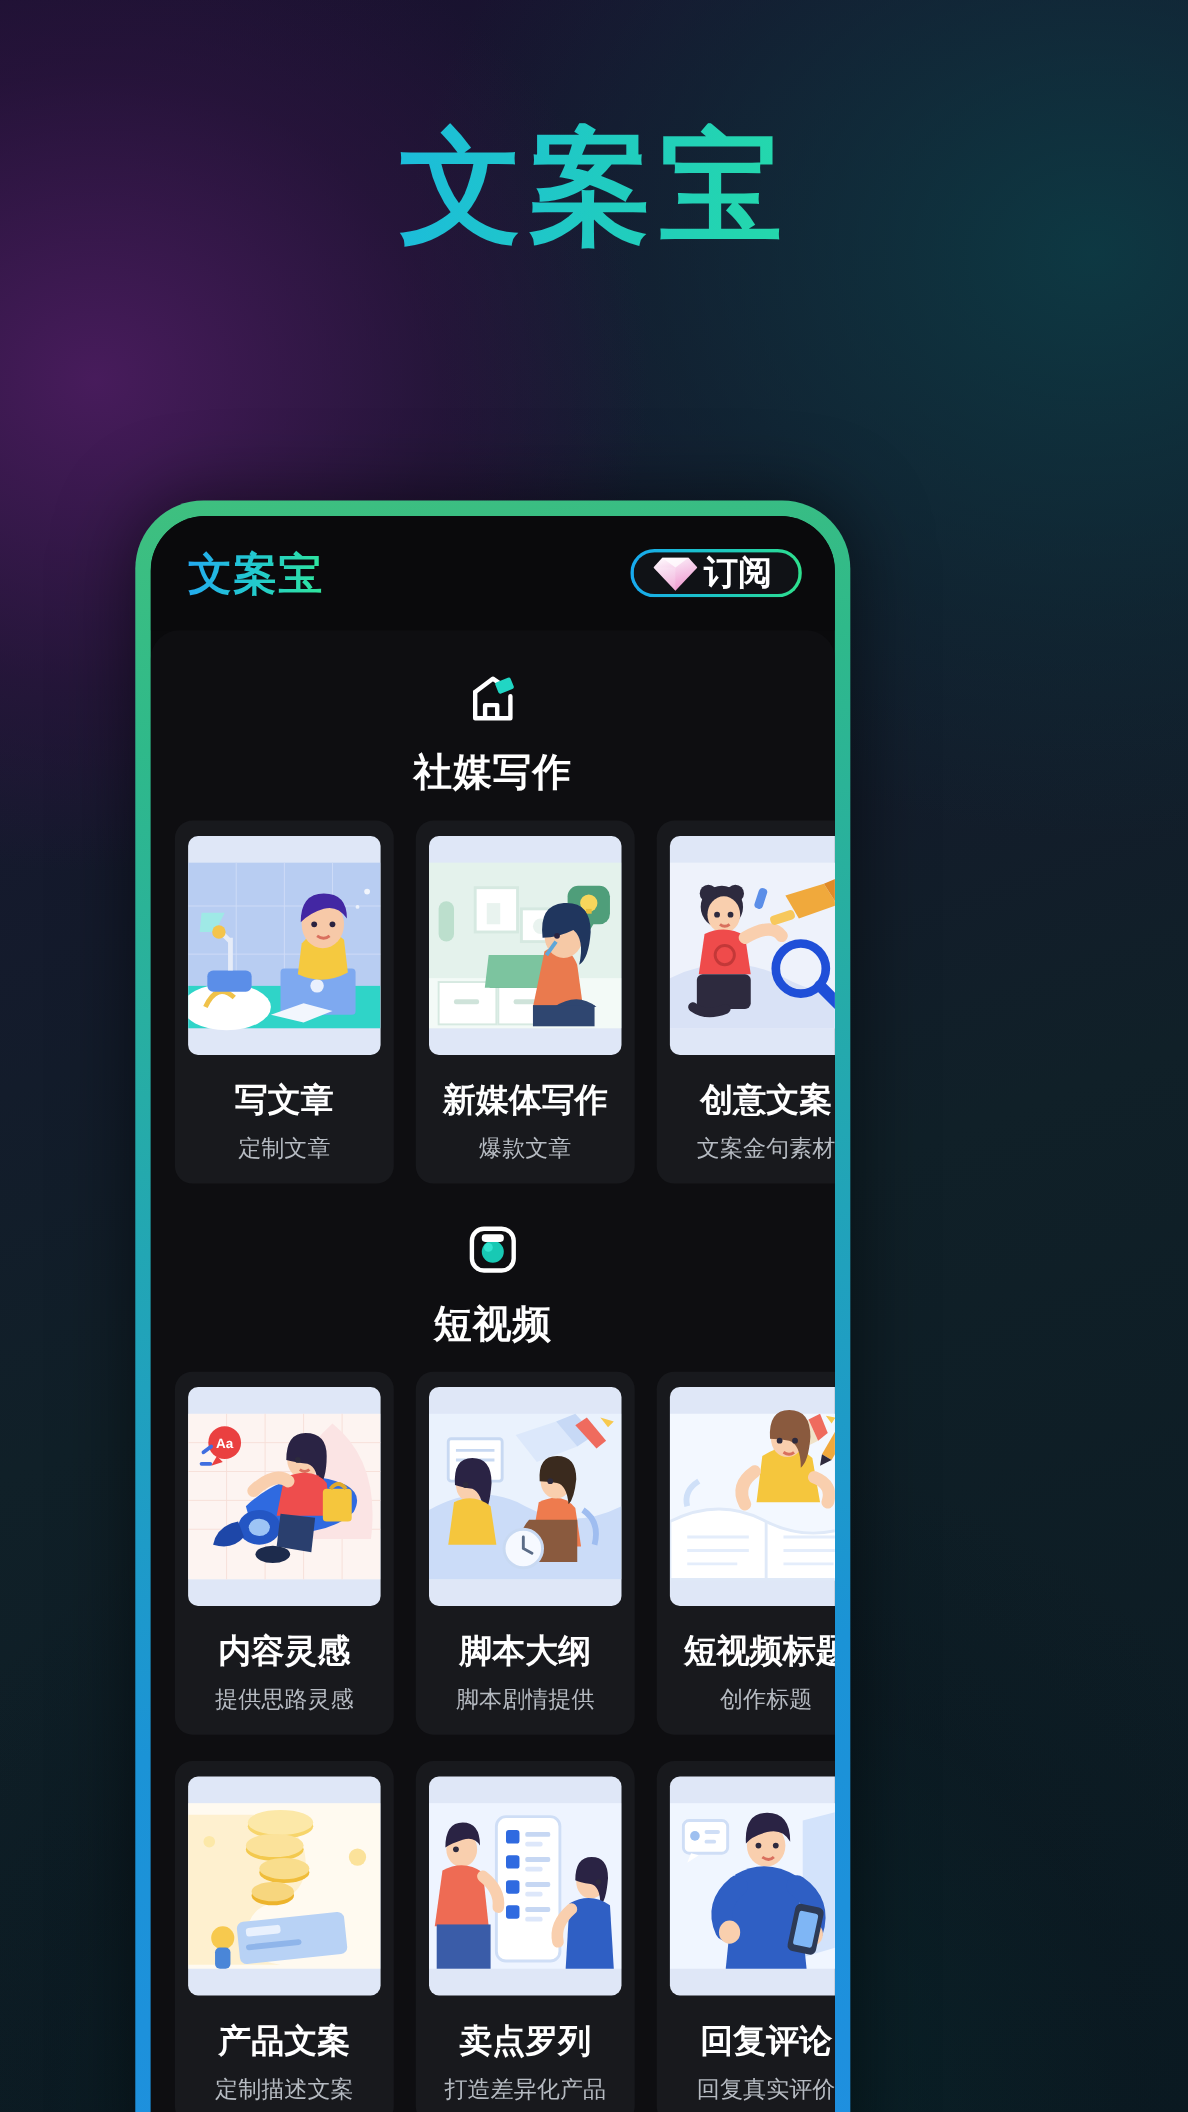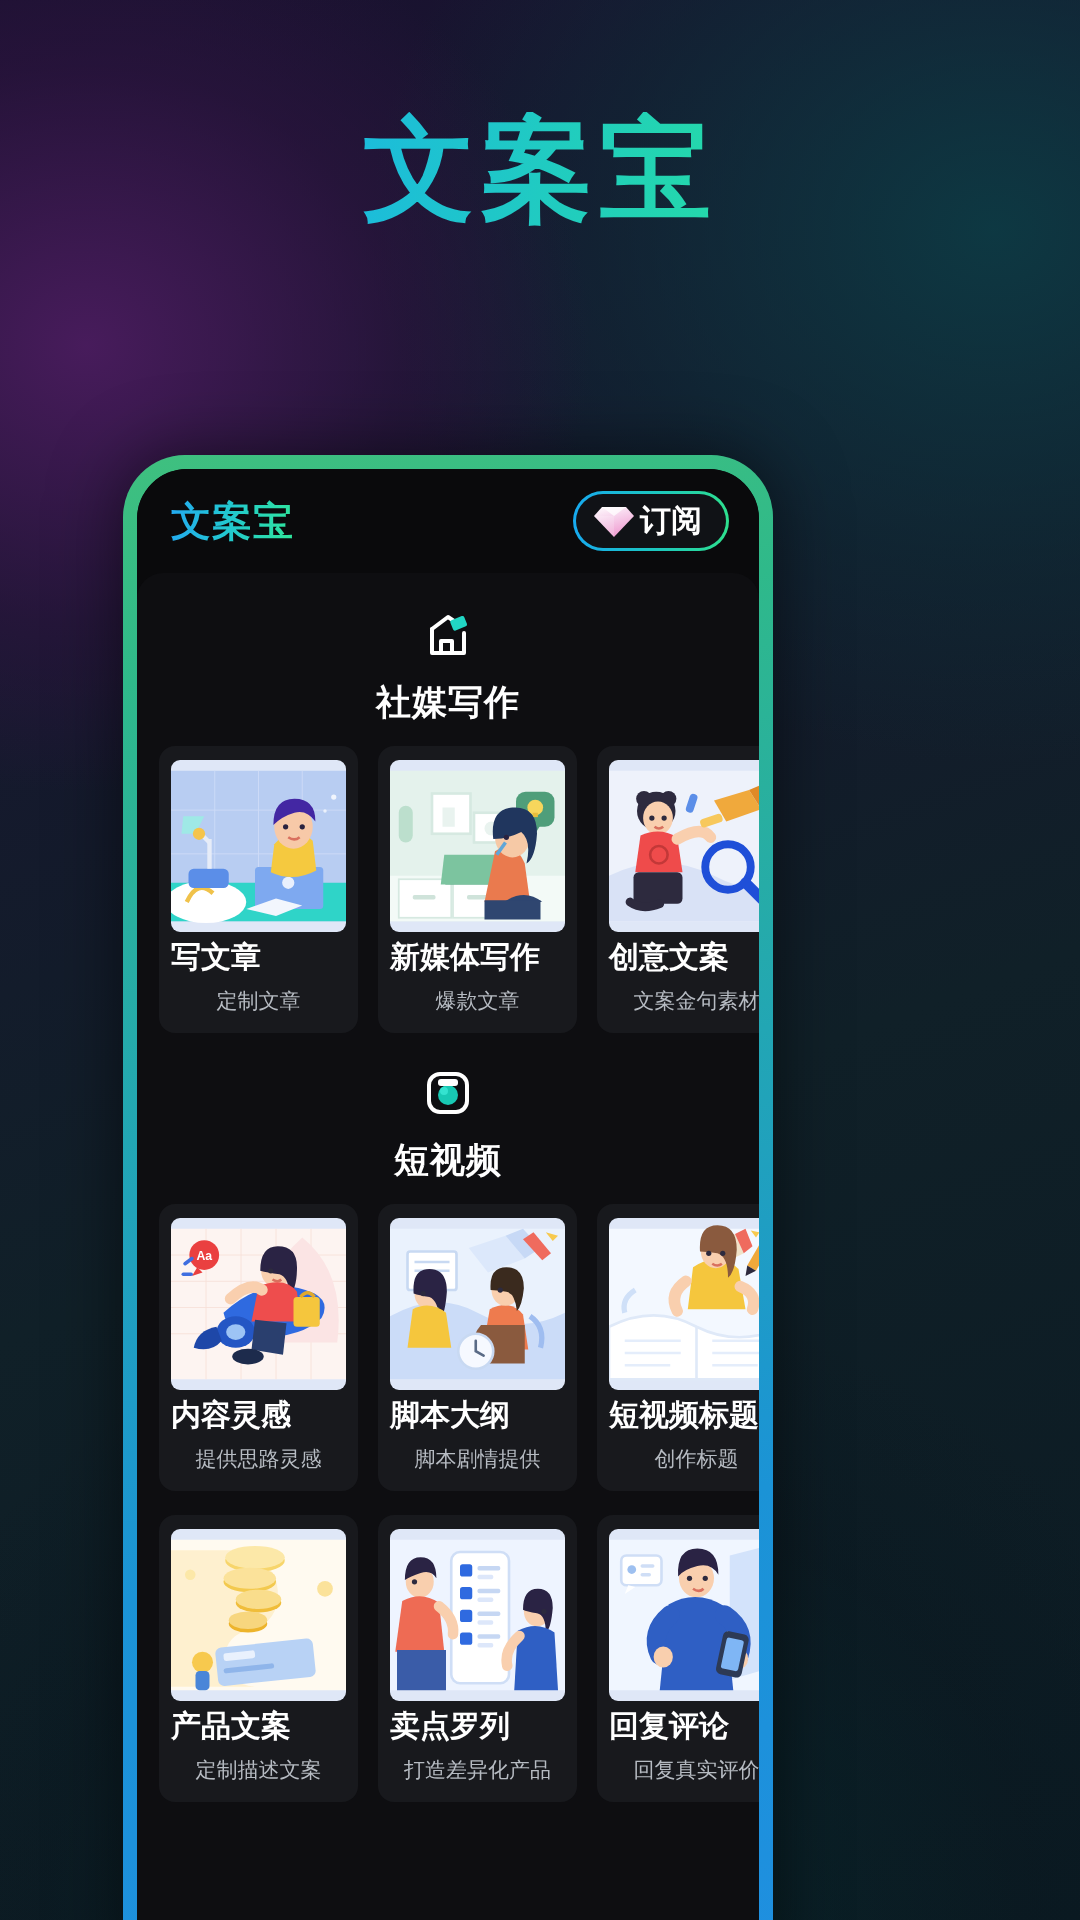--- a/index.html
+++ b/index.html
@@ -87,21 +87,21 @@
     background: linear-gradient(97deg, #23a9f2 0%, #22c9cf 48%, #30e79a 100%);
     -webkit-background-clip: text;
     background-clip: text;
     color: transparent;
     -webkit-text-fill-color: transparent;
   }
   .sub-btn {
     display: flex;
     align-items: center;
     gap: 6px;
-    height: 60px;
+    height: 44px;
     padding: 0 24px 0 18px;
     border-radius: 30px;
     background:
       linear-gradient(#101216, #101216) padding-box,
       linear-gradient(92deg, #17a9f0 0%, #1cc7c1 52%, #2ee08d 100%) border-box;
     border: 3px solid transparent;
   }
   .sub-btn .label {
     font-size: 31px;
     font-weight: bold;
@@ -142,30 +142,30 @@
   }
   .card {
     flex: 0 0 199px;
     background: #18191d;
     border-radius: 16px;
     padding: 14px 12px 18px 12px;
     overflow: hidden;
   }
   .thumb {
     width: 100%;
-    height: 172px;
+    height: 199px;
     border-radius: 9px;
     overflow: hidden;
     position: relative;
     background: #dfe7f7;
   }
   .thumb svg { display: block; width: 100%; height: 100%; }
   .card-title {
-    margin-top: 5px;
-    text-align: left;
+    margin-top: 21px;
+    text-align: center;
     font-size: 30px;
     font-weight: bold;
     color: #ffffff;
     white-space: nowrap;
   }
   .card-sub {
     margin-top: 9px;
     text-align: center;
     font-size: 21px;
     color: #b6bbc2;

